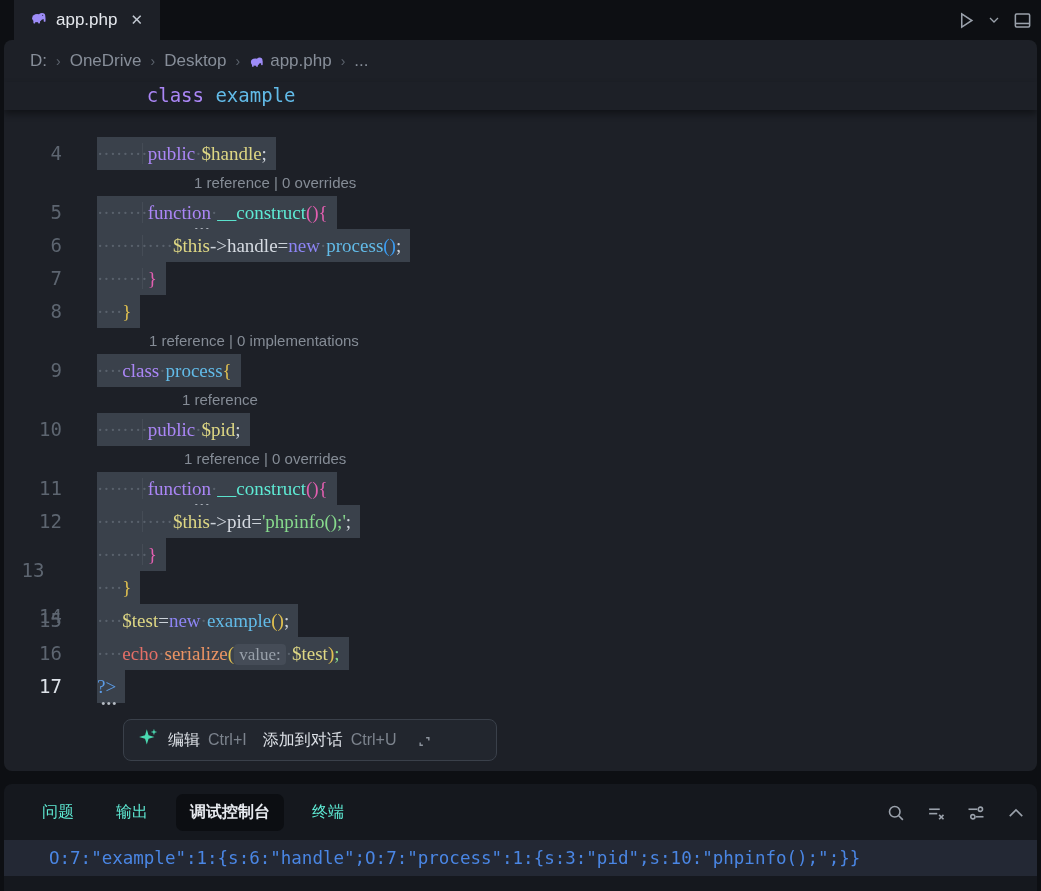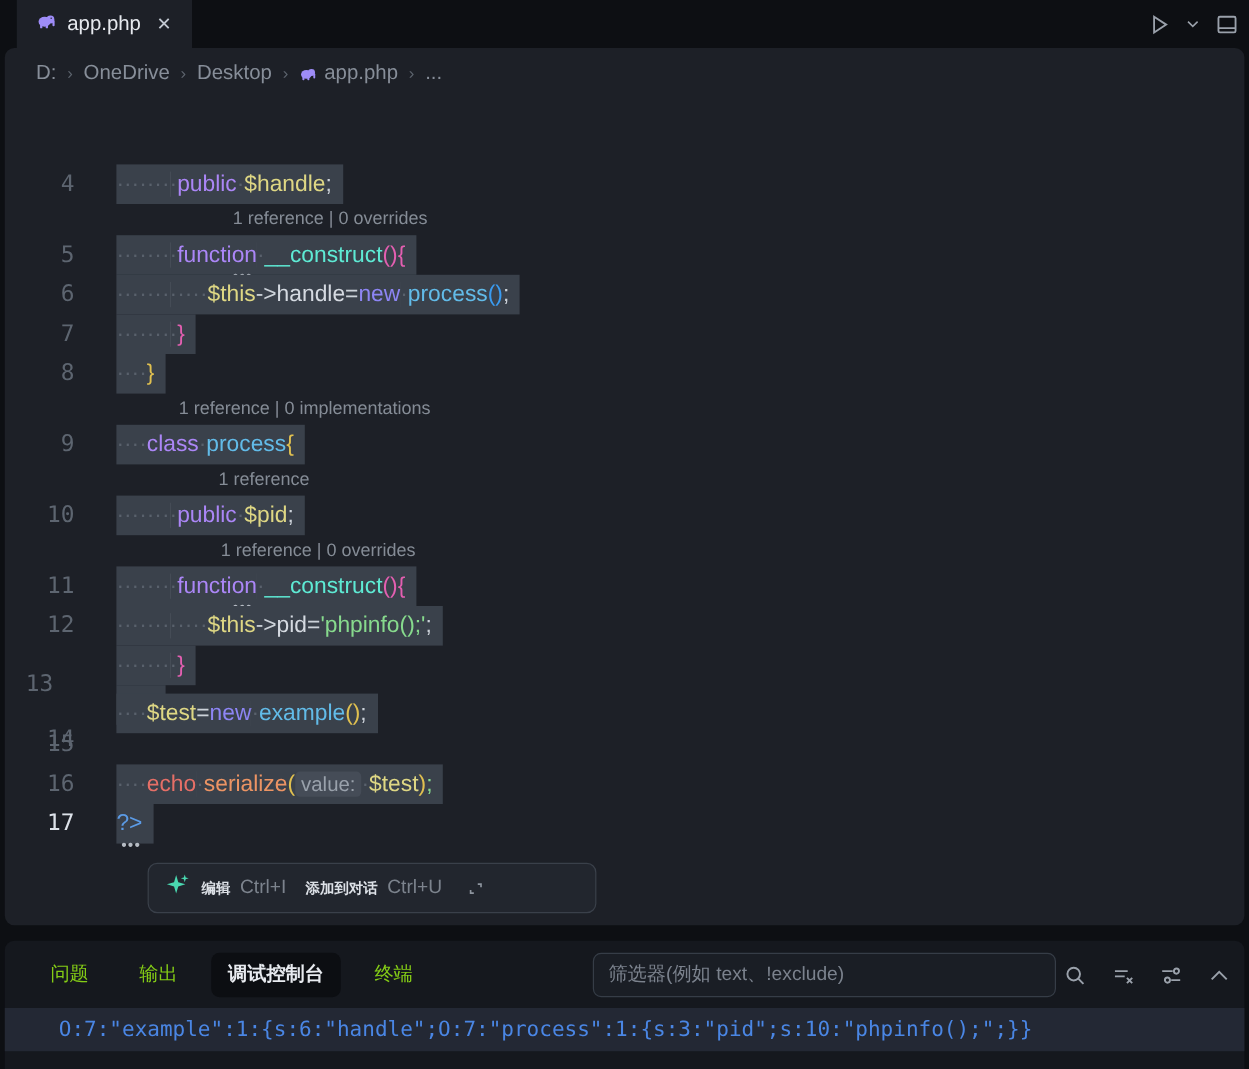--- a/index.html
+++ b/index.html
@@ -20,21 +20,21 @@
   #editor { position:absolute; left:4px; top:40px; width:1033px; height:731px;
             background:#1d2027; border-radius:8px; overflow:hidden; }
   #breadcrumb { position:absolute; left:0; top:0; height:42px; width:100%;
     display:flex; align-items:center; gap:9px; padding-left:26px; color:#878e99; font-size:17px; }
   .crumb { cursor:pointer; }
   .crumb-sep { color:#5c636d; font-size:14px; }
   .crumb-file { display:flex; align-items:center; gap:6px; }
 
   #code-area { position:absolute; left:0; top:42px; width:100%; height:689px; }
   .code-line { position:absolute; left:0; width:100%; height:33px; line-height:33px;
-    font-family:Liberation Sans, sans-serif; font-size:19px; white-space:pre; }
+    font-family:Liberation Serif, serif; font-size:19px; white-space:pre; }
   .gut { position:absolute; left:0; width:58px; text-align:right; color:#5d6570;
     font-family:"DejaVu Sans Mono", monospace; font-size:19px; line-height:33px; height:33px; cursor:pointer;}
   .gut.cur { color:#dde2e9; }
   .content { position:absolute; left:93px; top:0; height:33px; }
   .sel { display:inline-block; background:#3a414b; height:33px; padding-right:9px; white-space:pre; }
   .lens { position:absolute; color:#858c96; font-size:15px; height:26px; line-height:26px; cursor:pointer; }
 
   
   .tk-ws  { color:#59616c; background:repeating-linear-gradient(to right, transparent 0 44.8px, #454c56 44.8px 45.8px); }
   .tk-sp  { color:transparent; }
@@ -58,29 +58,29 @@
 
   #sticky { position:absolute; left:0; top:0; width:100%; height:28px; background:#1d2027;
     box-shadow:0 4px 7px rgba(0,0,0,.42); z-index:5;
     font-family:"DejaVu Sans Mono", monospace; font-size:19px; line-height:26px; white-space:pre; }
   #sticky .content { left:97px; top:0; height:28px; }
 
   
   #chat-hint { position:absolute; left:119px; top:637px; width:374px; height:42px;
     background:#22262e; border:1px solid #3a404a; border-radius:8px;
     display:flex; align-items:center; gap:8px; padding:0 14px; z-index:4; }
-  #chat-hint .lbl { color:#dde1e7; font-size:12px;font-weight:bold; }
+  #chat-hint .lbl { color:#dde1e7; font-size:16px; }
   #chat-hint .kbd { color:#7c838d; font-size:16px; }
   #corner-ic { margin-left:14px; position:relative; width:12px; height:12px; }
 
   
   #panel { position:absolute; left:4px; top:784px; width:1033px; height:107px;
     background:#15181e; border-radius:8px 8px 0 0; }
   #panel-tabs { position:absolute; left:24px; top:8px; height:40px; display:flex; align-items:center; gap:14px; }
-  .ptab { color:#84cc16; font-size:16px; padding:8px 14px; cursor:pointer; white-space:nowrap; }
+  .ptab { color:#5eead4; font-size:16px; padding:8px 14px; cursor:pointer; white-space:nowrap; }
   .ptab.active { background:#0c0e12; color:#e8ebf0; border-radius:7px; font-weight:bold; }
   #filter-box { position:absolute; left:490px; top:10px; width:386px; height:37px;
     background:#1a1e25; border:1px solid #363d47; border-radius:7px;
     color:#7b828d; font-size:16px; padding:0 12px; outline:none; }
   #filter-box::placeholder { color:#7b828d; }
   #panel-icons { position:absolute; right:10px; top:10px; height:37px; display:flex; align-items:center; gap:18px; }
   #console-row { position:absolute; left:0; top:56px; width:100%; height:36px; background:#232834;
     display:flex; align-items:center; }
   #console-text { margin-left:45px; color:#4a86e4; font-size:17.5px;
     font-family:"DejaVu Sans Mono", monospace; white-space:pre; }
@@ -142,20 +142,23 @@
             <rect x="3.2" y="10.5" width="1.8" height="3.2" rx="0.7"></rect>
             <rect x="7.6" y="10.5" width="1.8" height="3.2" rx="0.7"></rect>
           </g>
         </svg>
         <span>app.php</span>
       </span>
       <span class="crumb-sep">›</span>
       <span class="crumb">...</span>
     </div>
   <div id="code-area">
+    <div id="sticky">
+      <span class="content" id="sticky-content"><span class="tk-sp">    </span><span class="tk-kw">class</span><span class="tk-sp"> </span><span class="tk-cls">example</span></span>
+    </div>
     <div id="rows-host">
         <div class="gut" style="top: 55px;">4</div>
         <div class="code-line" style="top: 55px;"><span class="content"><span class="sel"><span class="tk-ws">········</span><span class="tk-kw">public</span><span class="tk-ws">·</span><span class="tk-var">$handle</span><span class="tk-punct">;</span></span></span></div>
         <div class="lens" style="top: 88px; left: 190px;">1 reference | 0 overrides</div>
         <div class="gut" style="top: 114px;">5</div>
         <div class="code-line" style="top: 114px;"><span class="content"><span class="sel"><span class="tk-ws">········</span><span class="tk-kw">function</span><span class="tk-ws">·</span><span class="tk-fn">__construct</span><span class="tk-b2">(</span><span class="tk-b2">)</span><span class="tk-b2">{</span></span></span><span class="dots3" style="left: 190px;">•••</span></div>
         <div class="gut" style="top: 147px;">6</div>
         <div class="code-line" style="top: 147px;"><span class="content"><span class="sel"><span class="tk-ws">············</span><span class="tk-var">$this</span><span class="tk-op">-&gt;</span><span class="tk-prop">handle</span><span class="tk-op">=</span><span class="tk-kwn">new</span><span class="tk-ws">·</span><span class="tk-cls">process</span><span class="tk-b3">(</span><span class="tk-b3">)</span><span class="tk-punct">;</span></span></span></div>
         <div class="gut" style="top: 180px;">7</div>
         <div class="code-line" style="top: 180px;"><span class="content"><span class="sel"><span class="tk-ws">········</span><span class="tk-b2">}</span></span></span></div>
@@ -170,21 +173,21 @@
         <div class="lens" style="top: 364px; left: 180px;">1 reference | 0 overrides</div>
         <div class="gut" style="top: 390px;">11</div>
         <div class="code-line" style="top: 390px;"><span class="content"><span class="sel"><span class="tk-ws">········</span><span class="tk-kw">function</span><span class="tk-ws">·</span><span class="tk-fn">__construct</span><span class="tk-b2">(</span><span class="tk-b2">)</span><span class="tk-b2">{</span></span></span><span class="dots3" style="left: 190px;">•••</span></div>
         <div class="gut" style="top: 423px;">12</div>
         <div class="code-line" style="top: 423px;"><span class="content"><span class="sel"><span class="tk-ws">············</span><span class="tk-var">$this</span><span class="tk-op">-&gt;</span><span class="tk-prop">pid</span><span class="tk-op">=</span><span class="tk-str">'phpinfo();'</span><span class="tk-punct">;</span></span></span></div>
         <div class="gut" style="top: 472px; text-align: center;">13</div>
         <div class="code-line" style="top: 456px;"><span class="content"><span class="sel"><span class="tk-ws">········</span><span class="tk-b2">}</span></span></span></div>
         <div class="gut" style="top: 518px;">14</div>
         <div class="code-line" style="top: 489px;"><span class="content"><span class="sel"><span class="tk-ws">····</span><span class="tk-b1">}</span></span></span></div>
         <div class="gut" style="top: 522px;">15</div>
-        <div class="code-line" style="top: 496px;"><span class="content"><span class="sel"><span class="tk-ws">····</span><span class="tk-var">$test</span><span class="tk-op">=</span><span class="tk-kwn">new</span><span class="tk-ws">·</span><span class="tk-cls">example</span><span class="tk-b1">(</span><span class="tk-b1">)</span><span class="tk-punct">;</span></span></span></div>
+        <div class="code-line" style="top: 522px;"><span class="content"><span class="sel"><span class="tk-ws">····</span><span class="tk-var">$test</span><span class="tk-op">=</span><span class="tk-kwn">new</span><span class="tk-ws">·</span><span class="tk-cls">example</span><span class="tk-b1">(</span><span class="tk-b1">)</span><span class="tk-punct">;</span></span></span></div>
         <div class="gut" style="top: 555px;">16</div>
         <div class="code-line" style="top: 555px;"><span class="content"><span class="sel"><span class="tk-ws">····</span><span class="tk-echo">echo</span><span class="tk-ws">·</span><span class="tk-sfn">serialize</span><span class="tk-b1">(</span><span class="tk-inlay">value:</span><span class="tk-ws">·</span><span class="tk-var">$test</span><span class="tk-b1">)</span><span class="tk-str">;</span></span></span></div>
         <div class="gut cur" style="top: 588px;">17</div>
         <div class="code-line" style="top: 588px;"><span class="content"><span class="sel"><span class="tk-tag">?&gt;</span></span></span><span class="dots3" style="left: 97px;">•••</span></div>
       </div>
     <div id="chat-hint">
       <span>
         <svg width="22" height="22" viewBox="0 0 20 20" fill="#4ad8b0">
           <path d="M8 2 L9.6 7.4 L15 9 L9.6 10.6 L8 16 L6.4 10.6 L1 9 L6.4 7.4 Z"></path>
           <path d="M14.5 1.5 L15.2 3.8 L17.5 4.5 L15.2 5.2 L14.5 7.5 L13.8 5.2 L11.5 4.5 L13.8 3.8 Z"></path>
@@ -204,21 +207,20 @@
   </div>
 </div>
 
 <div id="panel">
   <div id="panel-tabs">
       <div class="ptab">问题</div>
       <div class="ptab">输出</div>
       <div class="ptab active">调试控制台</div>
       <div class="ptab">终端</div>
     </div>
-  <input id="filter-box" type="text" placeholder="筛选器(例如 text、!exclude)" style="">
   <div id="panel-icons">
     <span class="act-ic">
       <svg class="gray" width="20" height="20" viewBox="0 0 16 16">
           <circle cx="7" cy="7" r="4.2"></circle>
           <path d="M10.2 10.2 L13.5 13.5"></path>
         </svg>
     </span>
     <span class="act-ic">
       <svg class="gray" width="20" height="20" viewBox="0 0 16 16">
           <path d="M2.5 5 H11"></path>

